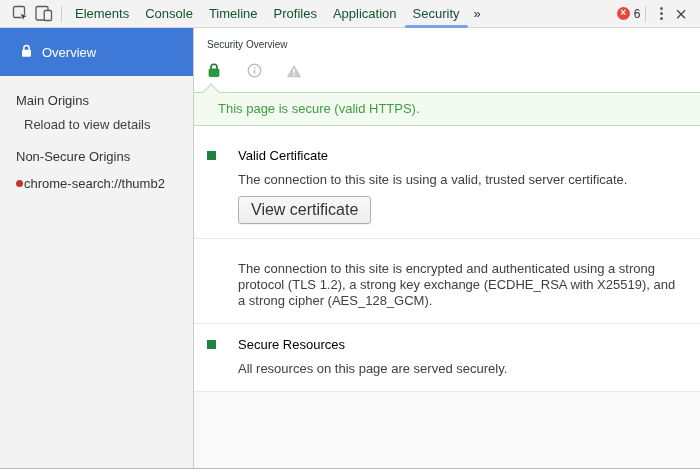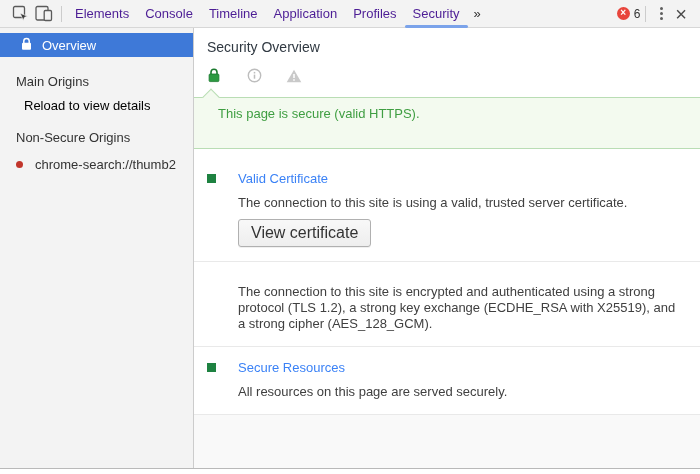--- a/index.html
+++ b/index.html
@@ -19,21 +19,21 @@
     background: #f3f3f3;
     border-bottom: 1px solid #d7d7d7;
     display: flex; align-items: center;
     padding-left: 8px;
   }
   .tb-icon { display: flex; align-items: center; justify-content: center; width: 24px; height: 27px; cursor: pointer; }
   .tb-divider { width: 1px; height: 16px; background: #ccc; margin: 0 5px; }
   .tabs { display: flex; height: 28px; align-items: stretch; }
   .tab {
     padding: 0 8px; line-height: 27px; height: 28px;
-    color: #4c1d95; position: relative; cursor: pointer; white-space: nowrap;
+    color: #14532d; position: relative; cursor: pointer; white-space: nowrap;
   }
   .tab-underline {
     position: absolute; left: 0; right: 0; bottom: 0; height: 3px;
     background: #7ba3ea; border-radius: 2px;
   }
   .tab-more { padding: 0 6px; line-height: 27px; font-size: 13px; color: #333; cursor: pointer; }
   .tb-right { margin-left: auto; display: flex; align-items: center; padding-right: 9px; }
   .error-badge {
     width: 13px; height: 13px; border-radius: 50%;
     background: #e8453c; color: #fff;
@@ -48,57 +48,57 @@
 
   
   .main-area { flex: 1 1 auto; display: flex; min-height: 0; }
 
   .sidebar {
     width: 194px; flex: 0 0 194px;
     background: #f3f3f3;
     border-right: 1px solid #ccc;
   }
   .sb-selected {
-    margin-top: 5px; height: 24px;
+    height: 48px;
     background: #3e79d8; color: #fff;
     display: flex; align-items: center; gap: 10px;
     padding-left: 21px; cursor: pointer;
   }
   .sb-title { margin: 17px 0 0 16px; color: #333; cursor: pointer; }
-  .sb-hint { margin: 9px 0 12px 24px; color: #000000; }
-  .sb-origin { display: flex; align-items: center; gap: 12px; margin: 12px 0 0 16px; cursor: pointer; }
+  .sb-hint { margin: 9px 0 12px 24px; color: #404040; }
+  .sb-origin { display: flex; align-items: center; gap: 1px; margin: 12px 0 0 16px; cursor: pointer; }
   .red-dot { width: 7px; height: 7px; border-radius: 50%; background: #c1352b; flex: 0 0 7px; }
 
   .content { flex: 1 1 auto; display: flex; flex-direction: column; background: #fff; min-width: 0; }
-  .page-title { font-size: 14px; font-weight: normal; color: #303942; margin: 11px 0 0 13px; }
+  .page-title { font-size: 10px; font-weight: normal; color: #303942; margin: 11px 0 0 13px; }
   .icon-strip { margin: 13px 0 0 8px; display: flex; align-items: center; gap: 16px; }
   .strip-icon { width: 24px; display: flex; justify-content: center; cursor: pointer; }
 
   .banner {
     margin-top: 14px; position: relative;
     background: #f3faef;
     border-top: 1px solid #b9ddb4;
     border-bottom: 1px solid #b9ddb4;
-    padding: 8px 10px 27px 24px;
+    padding: 8px 10px 9px 24px;
     color: #3f9e42;
   }
   .banner-caret {
     position: absolute; top: -7px; left: 11px;
     width: 12px; height: 12px;
     background: #f3faef;
     border-top: 1px solid #b9ddb4;
     border-left: 1px solid #b9ddb4;
     transform: rotate(45deg);
   }
   .banner-text { position: relative; }
 
   .section { padding-bottom: 14px; }
   .sec-head { display: flex; align-items: center; gap: 22px; padding-left: 13px; }
   .square { width: 9px; height: 9px; background: #1e8241; flex: 0 0 9px; }
-  .sec-title { color: #3b82f6; }
+  .sec-title { color: #000000; }
   .sec-body { margin: 9px 20px 0 44px; color: #404040; line-height: 16px; }
   .sec-btn {
     margin: 8px 0 0 44px;
     font-family: "Liberation Sans", "DejaVu Sans", sans-serif;
     font-size: 16px; color: #333;
     background: linear-gradient(#f8f8f8, #eeeeee);
     border: 1px solid #b0b0b0; border-radius: 3px;
     padding: 4px 12px; cursor: pointer;
     box-shadow: 0 1px 0 rgba(0,0,0,0.06);
   }
@@ -126,22 +126,22 @@
         <rect x="1" y="1.5" width="12" height="13.5" rx="1.5" fill="none" stroke="#5a5a5a" stroke-width="1.3"></rect>
         <rect x="9.2" y="5.5" width="7.3" height="10" rx="1.2" fill="#f3f3f3" stroke="#5a5a5a" stroke-width="1.3"></rect>
       </svg>
     </div>
     <div class="tb-divider"></div>
 
     <div class="tabs">
       <div class="tab">Elements</div>
       <div class="tab">Console</div>
       <div class="tab">Timeline</div>
+      <div class="tab">Profiles</div>
       <div class="tab">Application</div>
-      <div class="tab">Profiles</div>
       <div class="tab">
         <span>Security</span>
         <div class="tab-underline"></div>
       </div>
     </div>
     <div class="tab-more">»</div>
 
     <div class="tb-right">
       <div class="error-badge"></div>
       <span class="error-count">6</span>

